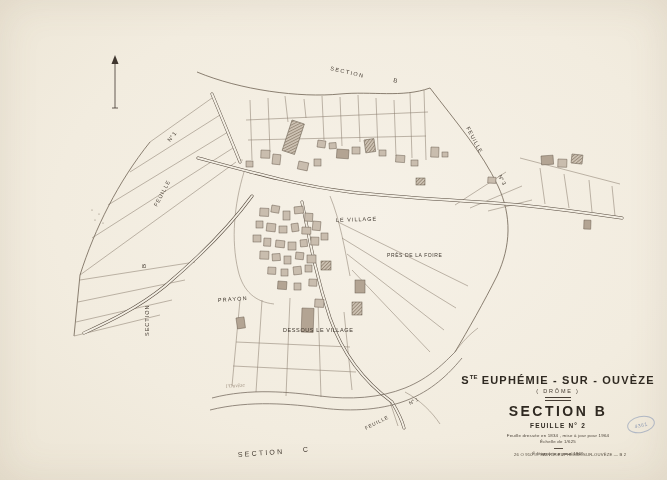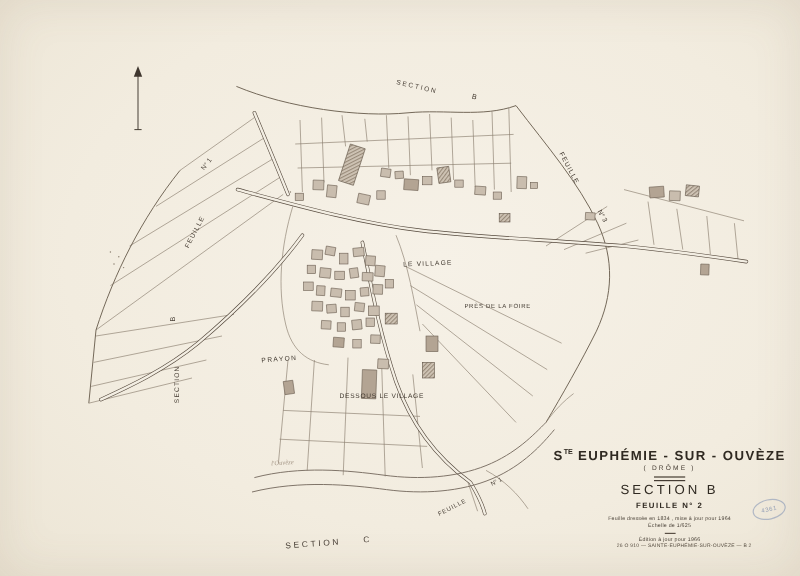--- a/index.html
+++ b/index.html
@@ -20,21 +20,21 @@
   .road-casing{stroke:#55493d;stroke-width:3;fill:none;stroke-linecap:round;}
   .road-fill{stroke:#f3eee3;stroke-width:2;fill:none;stroke-linecap:round;}
   .b{fill:#c9bdae;stroke:#6a5d50;stroke-width:0.5;}
   .b.dark{fill:#b3a493;}
   .b.hatch{fill:url(#ph);stroke:#5f5346;}
   .title-block{position:absolute;left:458px;top:374px;width:200px;text-align:center;color:#2f2921;}
   .tb-commune{font-size:11px;font-weight:bold;letter-spacing:1.2px;white-space:nowrap;}
   .tb-commune sup{font-size:6px;letter-spacing:0;}
   .tb-dept{font-size:5.5px;letter-spacing:1.8px;margin-top:2px;color:#453c33;}
   .tb-rule{width:26px;margin:3px auto 2px;border-top:1px solid #453c33;border-bottom:1px solid #453c33;height:1.5px;}
-  .tb-section{font-size:11px;font-weight:normal;letter-spacing:2.5px;margin-top:1px;}
+  .tb-section{font-size:14px;font-weight:bold;letter-spacing:2.5px;margin-top:1px;}
   .tb-sheet{font-size:6.5px;font-weight:bold;letter-spacing:1.2px;margin-top:3px;}
   .tb-note{font-size:4.4px;color:#4a4238;margin-top:4px;line-height:1.55;letter-spacing:0.2px;}
   .tb-minirule{width:9px;margin:2px auto;border-top:0.8px solid #5a5045;}
   .tb-edition{font-size:4.4px;color:#4a4238;letter-spacing:0.2px;}
   .tb-ref{position:absolute;left:514px;top:452px;width:130px;font-size:4.2px;color:#564c40;letter-spacing:0.2px;white-space:nowrap;}
   .stamp{
     position:absolute;left:627px;top:416px;width:26px;height:15px;
     border:1px solid rgba(125,143,178,0.55);border-radius:50%;
     transform:rotate(-12deg);
     display:flex;align-items:center;justify-content:center;

